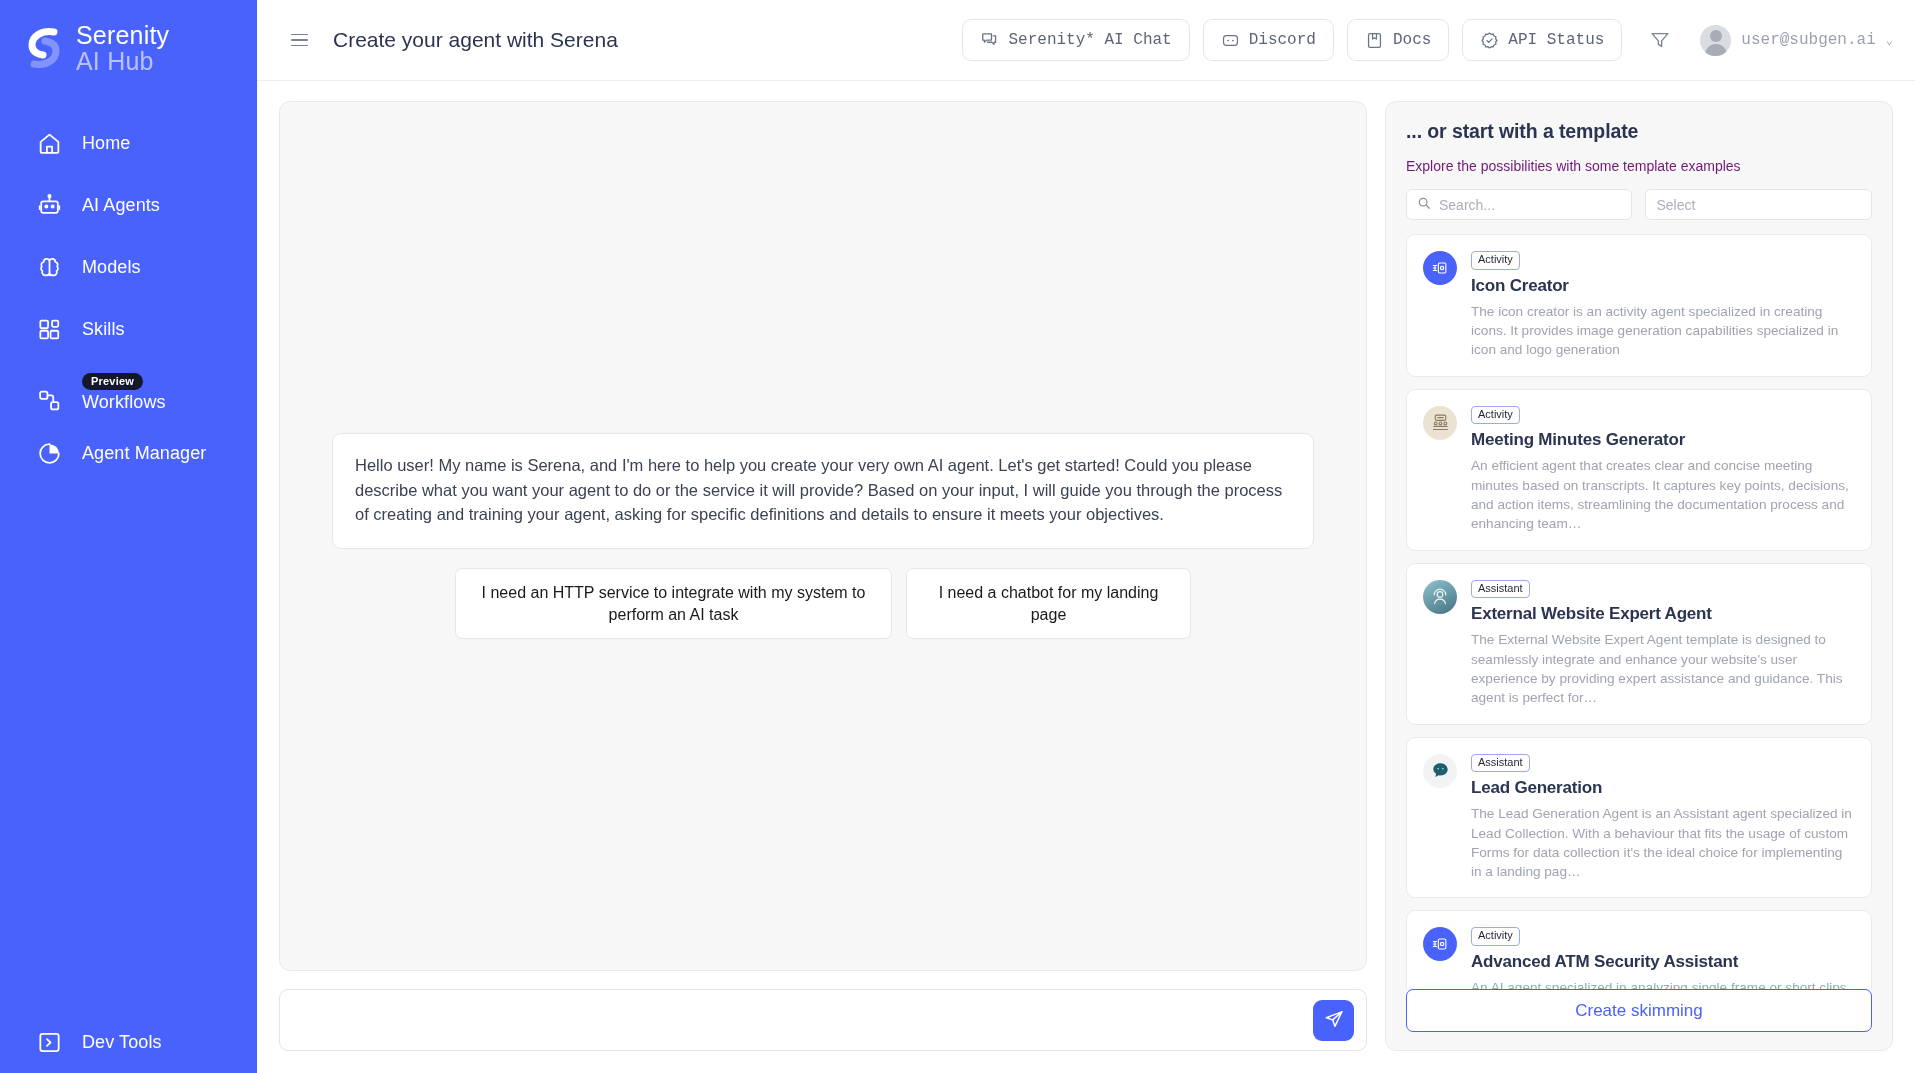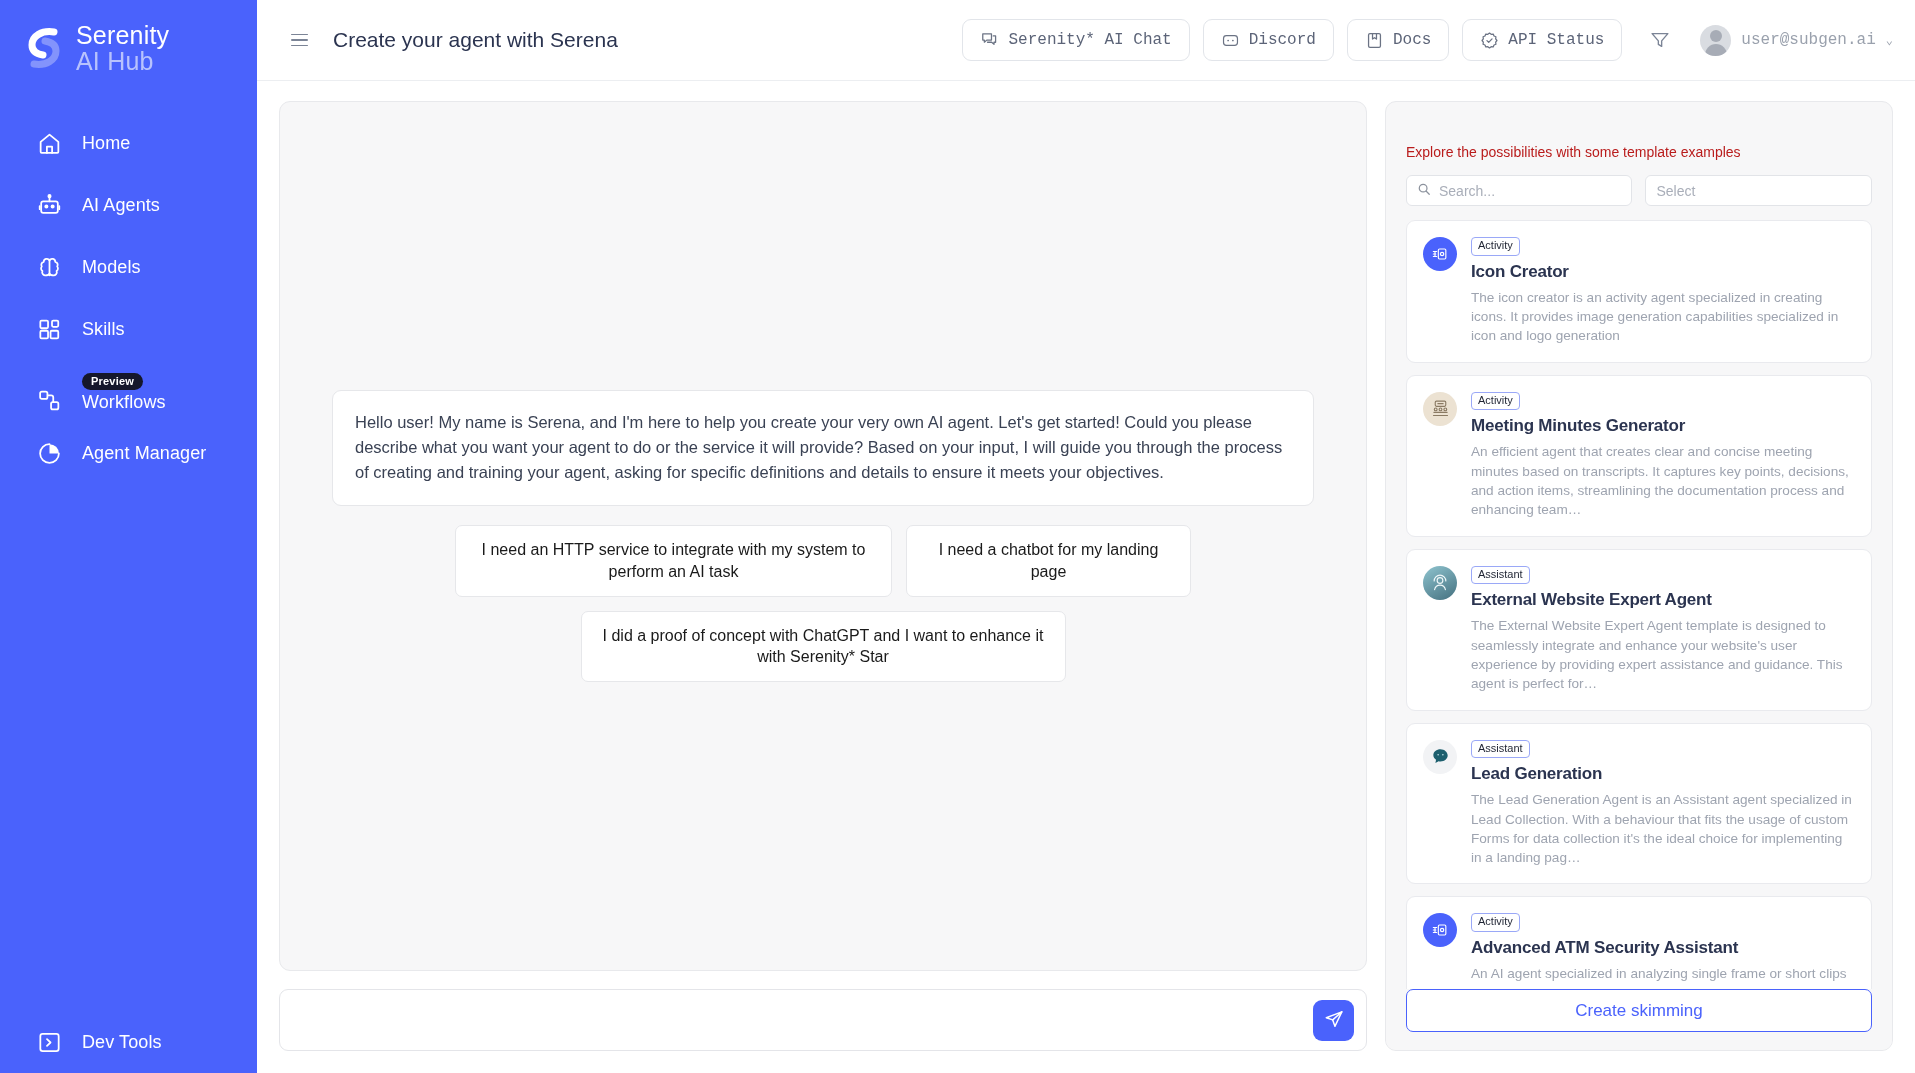--- a/index.html
+++ b/index.html
@@ -132,21 +132,21 @@
   .send-btn svg { width: 22px; height: 22px; }
 
   
   .tpl-panel {
     width: 508px; min-width: 508px;
     background: #f7f7f8; border: 1px solid #e8e9ec; border-radius: 11px;
     display: flex; flex-direction: column; overflow: hidden;
   }
   .tpl-head { padding: 18px 20px 0 20px; }
   .tpl-title { font-size: 19.5px; font-weight: 700; color: #2b3450; letter-spacing: -.1px; }
-  .tpl-sub { font-size: 14px; color: #b91c1c; margin-top: 24px; }
+  .tpl-sub { font-size: 14px; color: #701a75; margin-top: 15px; }
   .tpl-filters { display: flex; gap: 13px; margin-top: 15px; }
   .search-box {
     flex: 1; height: 31px; background: #fff;
     border: 1px solid #e2e4e8; border-radius: 6px;
     display: flex; align-items: center; gap: 8px; padding: 8px 10px;
   }
   .search-box svg { width: 14px; height: 14px; flex: none; }
   .search-box input {
     flex: 1; border: 0; outline: 0; background: transparent;
     font-family: "Liberation Sans", sans-serif; font-size: 14px; color: #2b3450;
@@ -359,39 +359,39 @@
     </header>
 
     <div class="content">
 
       <div class="chat-col">
         <div class="chat-panel">
           <div class="bubble">Hello user! My name is Serena, and I'm here to help you create your very own AI agent. Let's get started! Could you please describe what you want your agent to do or the service it will provide? Based on your input, I will guide you through the process of creating and training your agent, asking for specific definitions and details to ensure it meets your objectives.</div>
           <div class="suggestions">
             <div class="chip w1">I need an HTTP service to integrate with my system to perform an AI task</div>
             <div class="chip w2">I need a chatbot for my landing page</div>
-            <div class="chip w3">I did a proof of concept with ChatGPT and I want to enhance it with Serenity* Star</div>
           </div>
         </div>
 
         <div class="composer">
           <input class="composer-input" value="" placeholder="" style="">
           <button class="send-btn">
             <span>
               <svg viewBox="0 0 24 24" fill="none" stroke="#ffffff" stroke-width="1.6" stroke-linejoin="round" stroke-linecap="round">
                 <path d="M20.5 4.2 3.6 10.6l7 2.4 2.4 7z"></path>
                 <path d="M10.6 13 20.5 4.2"></path>
               </svg>
             </span>
           </button>
         </div>
       </div>
 
       <aside class="tpl-panel">
         <div class="tpl-head">
+          <div class="tpl-title">... or start with a template</div>
           <div class="tpl-sub">Explore the possibilities with some template examples</div>
           <div class="tpl-filters">
             <div class="search-box">
               <span>
                 <svg viewBox="0 0 24 24" fill="none" stroke="#8c929d" stroke-width="2.1" stroke-linecap="round">
                   <circle cx="10.5" cy="10.5" r="6.6"></circle>
                     <path d="M15.4 15.4 21 21"></path>
                 </svg>
               </span>
               <input value="" placeholder="Search..." style="">

